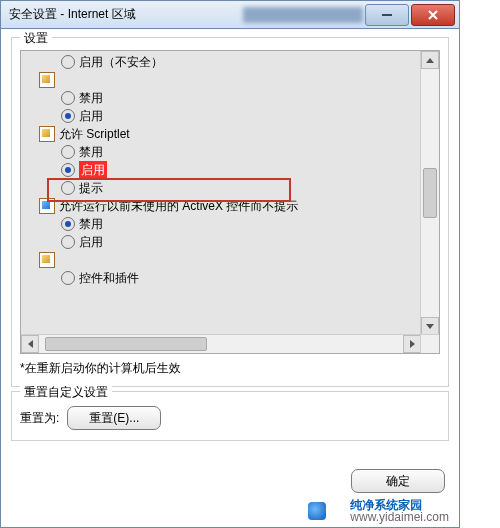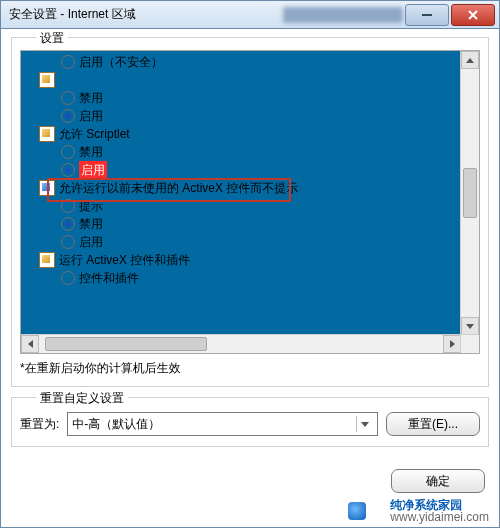--- a/index.html
+++ b/index.html
@@ -1,28 +1,28 @@
 <!DOCTYPE html>
 <html><head>
 <meta charset="utf-8">
 <style>
   html,body{margin:0;padding:0;font-family:"Microsoft YaHei","SimSun",Tahoma,sans-serif;font-size:12px;background:#fff;color:#000}
-  .window{width:500px;height:528px;position:relative;background:#fff;border:1px solid #6b8aab;box-sizing:border-box;overflow:hidden}
+  .window{width:460px;height:528px;position:relative;background:#fff;border:1px solid #6b8aab;box-sizing:border-box;overflow:hidden}
   .titlebar{height:28px;background:linear-gradient(#e9f0f8,#cfe0f2);display:flex;align-items:center;padding:0 4px 0 8px;border-bottom:1px solid #6b8aab;box-sizing:border-box}
   .titlebar-title{flex:1;font-size:12px;color:#000}
   .titlebar-blur{display:inline-block;width:120px;height:16px;margin-left:6px;background:#8fa8c6;filter:blur(2px);border-radius:2px}
   .min-btn,.close-btn{width:42px;height:20px;margin-left:2px;border-radius:3px;display:flex;align-items:center;justify-content:center}
   .min-btn{background:linear-gradient(#d6e4f3,#aec7e2);border:1px solid #6b8aab}
   .close-btn{background:linear-gradient(#e77a6c,#c0392b);border:1px solid #8a2a1e;color:#fff;font-weight:bold}
   .close-btn svg{width:10px;height:10px}
   .body-area{position:absolute;top:28px;left:0;right:0;bottom:0;padding:8px 10px 0 10px;box-sizing:border-box}
   .group{border:1px solid #d0d0d0;position:relative;padding:12px 6px 6px 6px;box-sizing:border-box}
-  .group-label{position:absolute;top:-8px;left:24px;background:#fff;padding:0 4px}
+  .group-label{position:absolute;top:-8px;left:8px;background:#fff;padding:0 4px}
   .settings-group{height:350px}
-  .tree-wrap{position:relative;height:304px;margin:0 2px;border:1px solid #a9a9a9;background:#0369a1;box-sizing:border-box;overflow:hidden}
+  .tree-wrap{position:relative;height:304px;margin:0 2px;border:1px solid #a9a9a9;background:#e5e5e5;box-sizing:border-box;overflow:hidden}
   .tree{position:absolute;top:0;left:0;right:18px;bottom:18px;overflow:hidden;padding:2px 0}
   .tree-row{display:flex;align-items:center;height:18px;line-height:18px;white-space:nowrap}
   .indent1{padding-left:18px}
   .indent2{padding-left:40px}
   .radio{width:12px;height:12px;border:1px solid #707070;border-radius:50%;margin-right:4px;display:inline-flex;align-items:center;justify-content:center;flex:none}
   .radio.checked::after{content:"";width:6px;height:6px;border-radius:50%;background:#1a4fb5}
   .cat-icon{width:14px;height:14px;margin-right:4px;background:#fff;border:1px solid #a06b2a;position:relative;flex:none}
   .cat-icon::before{content:"";position:absolute;left:2px;top:2px;width:8px;height:8px;background:linear-gradient(135deg,#f7d77a,#d99a2b)}
   .cat-icon.shield::before{background:linear-gradient(135deg,#7ab8f7,#2b6fd9)}
   .highlighted{background:#ff2a2a;color:#fff;padding:0 2px}
@@ -30,21 +30,21 @@
   .vscroll{position:absolute;top:0;right:0;width:18px;bottom:18px;background:#f0f0f0;border-left:1px solid #cfcfcf}
   .vscroll .arrow{height:16px;background:#e5e5e5;border:1px solid #bcbcbc;display:flex;align-items:center;justify-content:center}
   .vscroll .track{position:absolute;top:18px;bottom:18px;left:0;right:0}
   .vscroll .thumb{position:absolute;left:2px;right:2px;top:40%;height:48px;background:#cfcfcf;border:1px solid #a8a8a8;border-radius:2px}
   .hscroll{position:absolute;left:0;right:18px;bottom:0;height:18px;background:#f0f0f0;border-top:1px solid #cfcfcf;display:flex}
   .hscroll .arrow{width:16px;background:#e5e5e5;border:1px solid #bcbcbc;display:flex;align-items:center;justify-content:center}
   .hscroll .track{flex:1;position:relative}
   .hscroll .thumb{position:absolute;top:2px;bottom:2px;left:6px;width:160px;background:#cfcfcf;border:1px solid #a8a8a8;border-radius:2px}
   .sb-corner{position:absolute;right:0;bottom:0;width:18px;height:18px;background:#f0f0f0;border-left:1px solid #cfcfcf;border-top:1px solid #cfcfcf}
   .note{margin:6px 2px 0 2px}
-  .reset-group{margin-top:10px;padding:14px 8px 10px 8px}
+  .reset-group{margin-top:4px;padding:14px 8px 10px 8px}
   .reset-row{display:flex;align-items:center;gap:8px}
   .dropdown{flex:1;height:22px;border:1px solid #7a7a7a;background:#fff;display:flex;align-items:center;justify-content:space-between;padding:0 4px}
   .dropdown .dd-arrow{width:16px;height:16px;border-left:1px solid #bcbcbc;display:flex;align-items:center;justify-content:center}
   .btn{height:22px;min-width:72px;padding:0 10px;border:1px solid #7a7a7a;background:linear-gradient(#fdfdfd,#e4e4e4);border-radius:7px;display:inline-flex;align-items:center;justify-content:center;white-space:nowrap}
   .bottom-buttons{position:absolute;right:14px;bottom:34px;display:flex;gap:8px}
   .watermark{position:absolute;right:10px;bottom:4px;display:flex;align-items:center;gap:24px}
   .wm-logo{width:18px;height:18px;border-radius:4px;background:radial-gradient(circle at 40% 40%,#6fb8ff,#0a5fb5)}
   .wm-text{display:flex;flex-direction:column;line-height:12px}
   .wm-cn{font-weight:bold;color:#0a5fb5}
   .wm-url{font-size:12px;color:#6a6a6a}
@@ -102,41 +102,40 @@
               <span>允许 Scriptlet</span>
             </div>
           <div class="tree-row indent2">
               <span class="radio"></span>
               <span>禁用</span>
             </div>
           <div class="tree-row indent2">
               <span class="radio checked"></span>
               <span class="highlighted">启用</span>
             </div>
+          <div class="tree-row indent2">
+              <span class="radio"></span>
+              <span>提示</span>
+            </div>
+
           <div class="tree-row indent1">
               <span class="cat-icon shield"></span>
               <span>允许运行以前未使用的 ActiveX 控件而不提示</span>
-            </div>
-
-          <div class="tree-row indent2">
-              <span class="radio"></span>
-              <span>提示</span>
             </div>
           <div class="tree-row indent2">
               <span class="radio checked"></span>
               <span>禁用</span>
             </div>
           <div class="tree-row indent2">
               <span class="radio"></span>
               <span>启用</span>
             </div>
 
           <div class="tree-row indent1">
               <span class="cat-icon"></span>
-              <span>运行 ActiveX 控件和插件</span>
             </div>
           <div class="tree-row indent2">
               <span class="radio"></span>
               <span>控件和插件</span>
             </div>
 
           <div class="redbox" style="left:26px;top:127px;width:240px;height:20px"></div>
         </div>
 
         <div class="vscroll">
@@ -164,26 +163,20 @@
         <div class="sb-corner"></div>
       </div>
 
       <div class="note">*在重新启动你的计算机后生效</div>
     </div>
 
     <div class="group reset-group">
       <span class="group-label">重置自定义设置</span>
       <div class="reset-row">
         <span>重置为:</span>
-        <div class="dropdown">
-          <span>中-高（默认值）</span>
-          <span class="dd-arrow">
-              <span class="tri down"></span>
-            </span>
-        </div>
         <div class="btn">
             <span>重置(E)...</span>
           </div>
       </div>
     </div>
 
     <div class="bottom-buttons">
       <div class="btn">
           <span>确定</span>
         </div>

